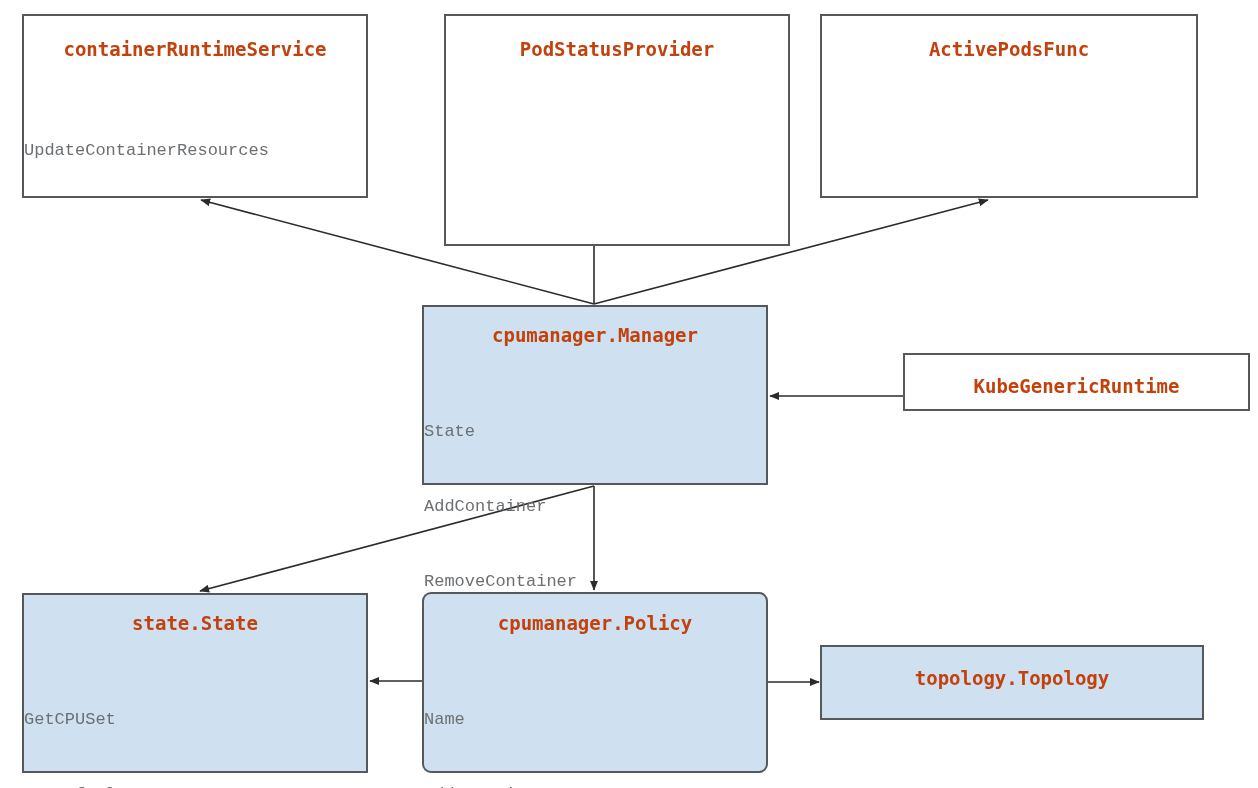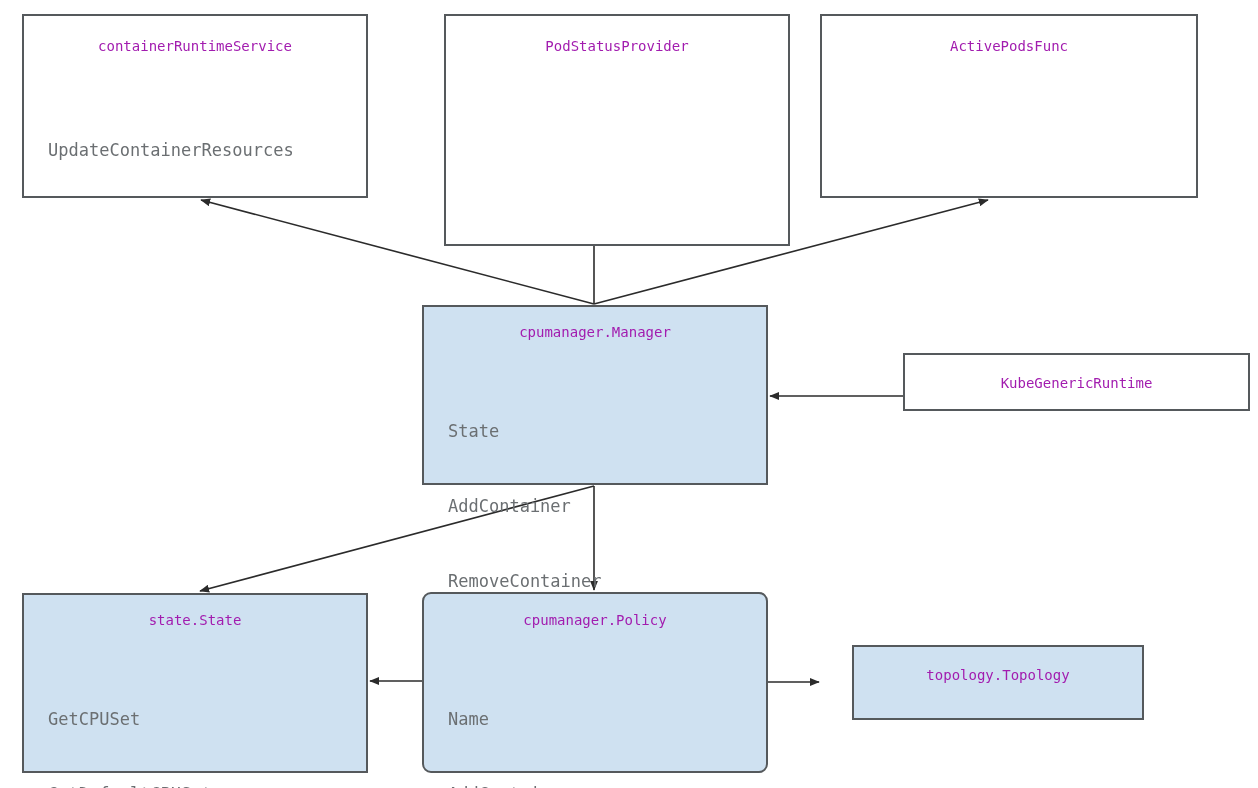--- a/index.html
+++ b/index.html
@@ -43,49 +43,50 @@
   .node.filled {
     background: #cfe1f1;
     padding-left: 44px;
   }
 
   .node-title {
     position: absolute;
     left: 0;
     right: 0;
     text-align: center;
-    font-weight: normal;
-    font-size: 14px;
-    color: #a21caf;
+    font-weight: bold;
+    font-size: 19px;
+    color: #c2410c;
     letter-spacing: 0px;
     white-space: pre;
   }
 
   .node-methods {
     position: absolute;
-    left: 24px;
+    left: 0;
     right: 8px;
     font-size: 17px;
     color: #6b6f72;
     line-height: 25px;
     white-space: pre;
+    font-family: Liberation Mono, monospace;
   }
   .node-methods div {
     white-space: pre;
   }
 
   
   #node-containerRuntimeService { left: 22px;  top: 14px;  width: 346px; height: 184px; }
   #node-podStatusProvider       { left: 444px; top: 14px;  width: 346px; height: 232px; }
   #node-activePodsFunc          { left: 820px; top: 14px;  width: 378px; height: 184px; }
   #node-cpumanagerManager       { left: 422px; top: 305px; width: 346px; height: 180px; }
   #node-kubeGenericRuntime      { left: 903px; top: 353px; width: 347px; height: 58px;  }
   #node-stateState              { left: 22px;  top: 593px; width: 346px; height: 180px; }
   #node-cpumanagerPolicy        { left: 422px; top: 592px; width: 346px; height: 181px; border-radius: 9px; }
-  #node-topologyTopology        { left: 852px; top: 645px; width: 292px; height: 75px;  }
+  #node-topologyTopology        { left: 820px; top: 645px; width: 384px; height: 75px;  }
 
   #node-containerRuntimeService .node-title { top: 22px; }
   #node-containerRuntimeService .node-methods { top: 72px; }
 
   #node-podStatusProvider .node-title { top: 22px; }
   #node-activePodsFunc .node-title { top: 22px; }
 
   #node-cpumanagerManager .node-title { top: 17px; }
   #node-cpumanagerManager .node-methods { top: 62px; }
 

